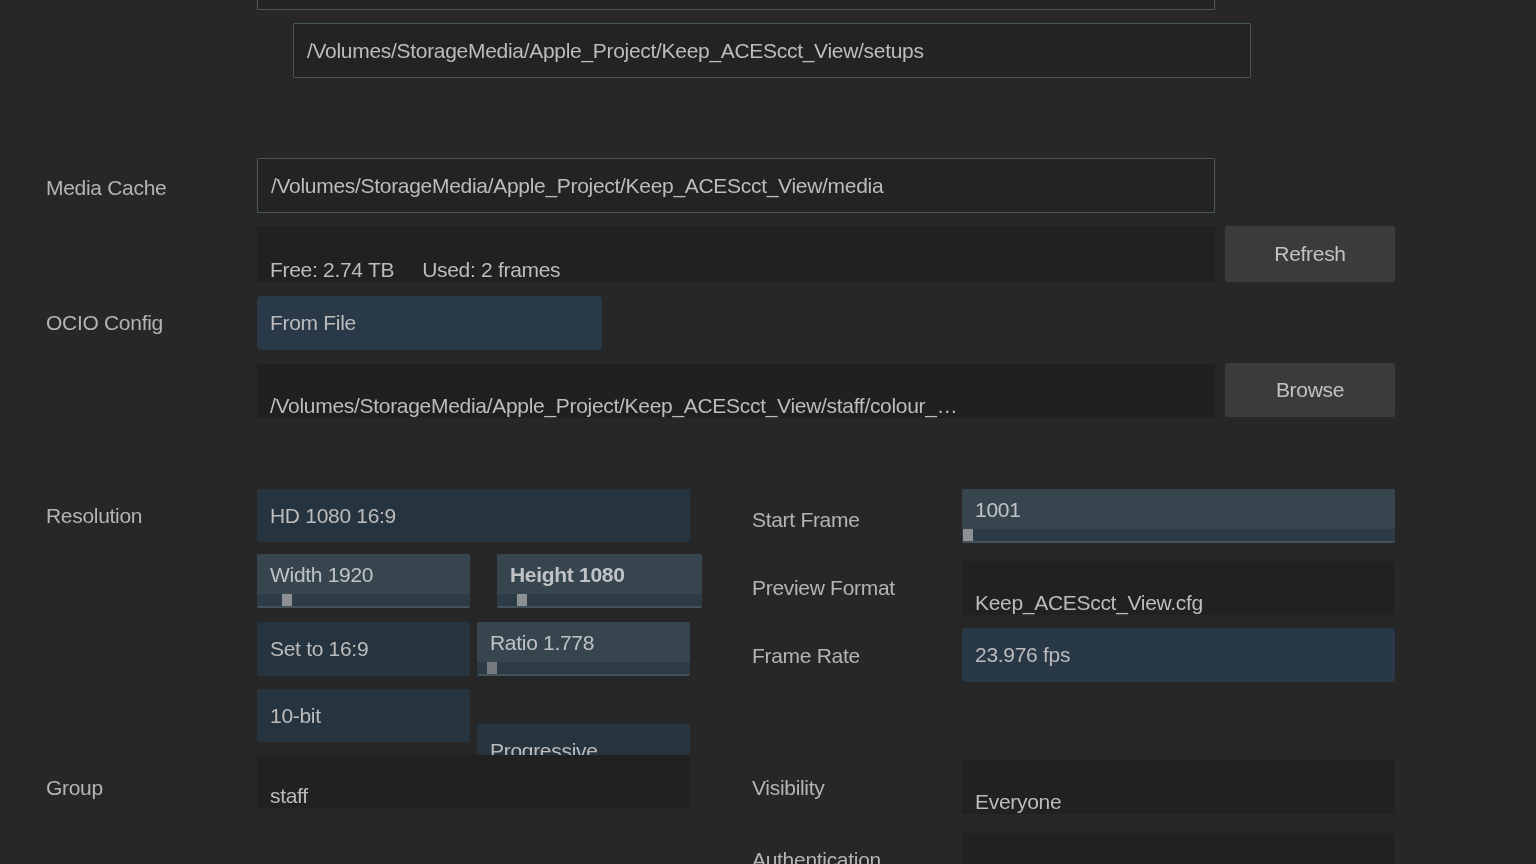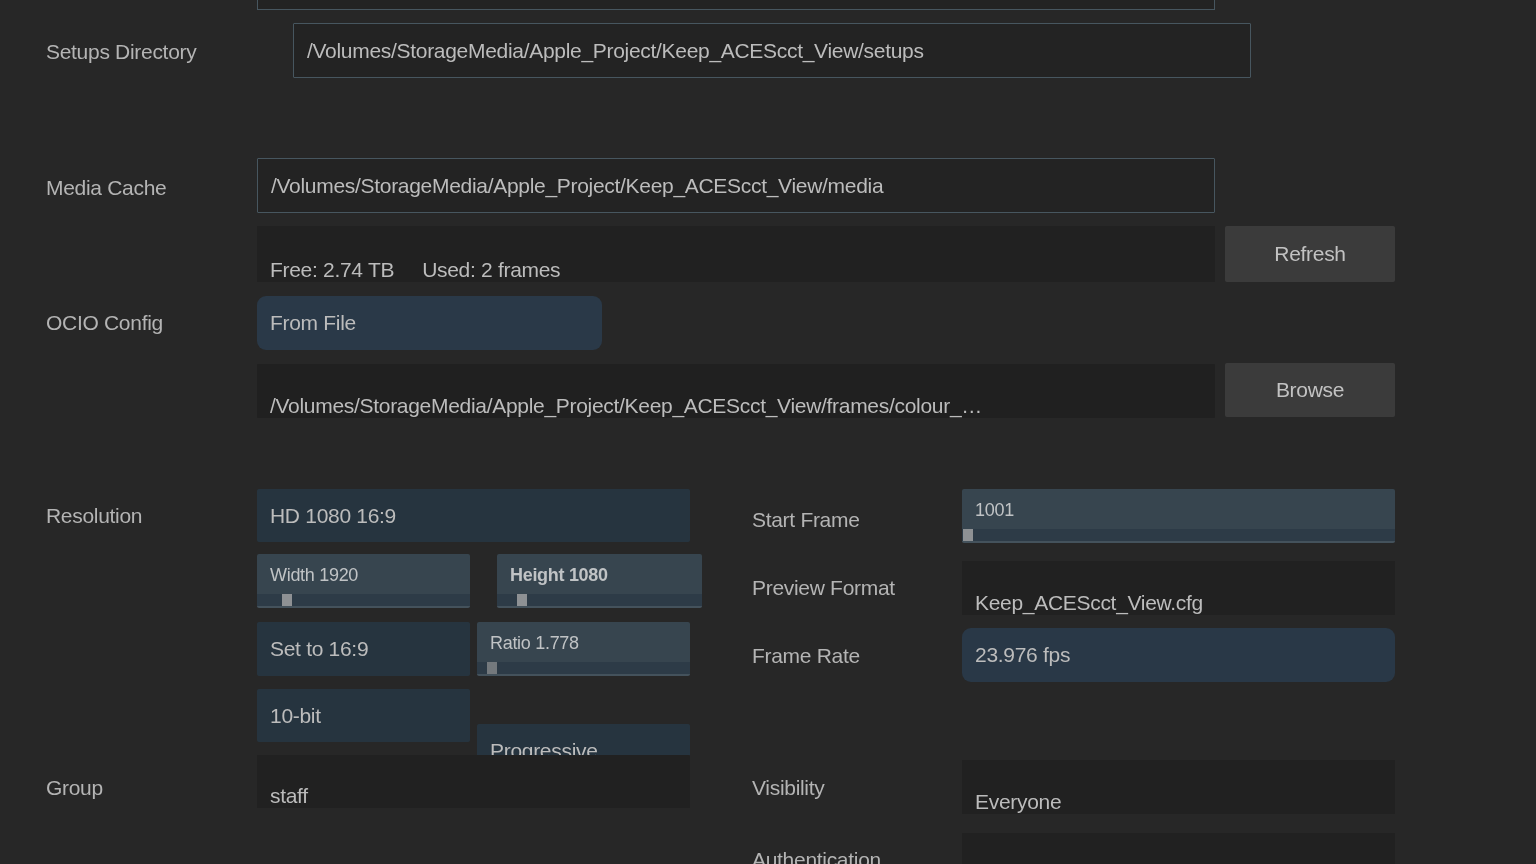--- a/index.html
+++ b/index.html
@@ -21,67 +21,66 @@
   .input-bordered{
     background:#232323;border:1px solid #47565f;border-radius:1px;
   }
   .display-dark{
     background:#202020;border-radius:1px;align-items:flex-end;
   }
   .navy-btn{
     background:#26343f;border-radius:2px;
   }
   .navy-btn2{
-    background:#2a3948;border-radius:9px;text-align:right;
+    background:#2a3948;border-radius:4px;text-align:right;
   }
   .grey-btn{
     background:#3b3b3b;border-radius:2px;color:#c2c2c2;font-size:21px;
     display:flex;align-items:center;justify-content:center;
   }
   .slider-field{
     background:#37454f;border-radius:2px;border-bottom:2px solid #44525c;
   }
   .slider-field .txt{
     position:absolute;left:0;top:0;right:0;height:42px;
-    color:#c0c3c5;font-size:18px;display:flex;align-items:center;padding-left:13px;
+    color:#c0c3c5;font-size:21px;display:flex;align-items:center;padding-left:13px;
   }
   .slider-strip{
     position:absolute;left:0;right:0;bottom:0;height:12px;
     background:#2d3b47;
   }
   .slider-handle{
     position:absolute;top:0;width:10px;height:12px;background:#8e9194;
   }
   .cut-top-field{
     background:#232323;border:1px solid #47565f;border-top:none;
   }
 </style>
 </head>
 <body>
 
 <div id="screen">
 
   <div class="abs cut-top-field" style="left:257px;top:-46px;width:958px;height:56px;"></div>
 
-  <div class="abs label" style="left:46px;top:25px;height:54px;">Setups Directory</div>
   <div class="abs input-bordered field-text" style="left:257px;top:23px;width:958px;height:55px;margin-left:36px;">/Volumes/StorageMedia/Apple_Project/Keep_ACEScct_View/setups</div>
 
   <div class="abs label" style="left:46px;top:161px;height:54px;">Media Cache</div>
   <div class="abs input-bordered field-text" style="left:257px;top:158px;width:958px;height:55px;">/Volumes/StorageMedia/Apple_Project/Keep_ACEScct_View/media</div>
 
   <div class="abs display-dark field-text" style="left:257px;top:226px;width:958px;height:56px;background:#212121;">
     <span>Free: 2.74 TB</span>
     <span style="width:28px;"></span>
     <span>Used: 2 frames</span>
   </div>
   <div class="abs grey-btn" style="left:1225px;top:226px;width:170px;height:56px;">Refresh</div>
 
   <div class="abs label" style="left:46px;top:296px;height:54px;">OCIO Config</div>
   <div class="abs navy-btn2 field-text" style="left:257px;top:296px;width:345px;height:54px;">From File</div>
-  <div class="abs display-dark field-text" style="left:257px;top:364px;width:958px;height:54px;">/Volumes/StorageMedia/Apple_Project/Keep_ACEScct_View/frames/colour_…</div>
+  <div class="abs display-dark field-text" style="left:257px;top:364px;width:958px;height:54px;">/Volumes/StorageMedia/Apple_Project/Keep_ACEScct_View/staff/colour_…</div>
   <div class="abs grey-btn" style="left:1225px;top:363px;width:170px;height:54px;">Browse</div>
 
   <div class="abs label" style="left:46px;top:489px;height:53px;">Resolution</div>
   <div class="abs navy-btn field-text" style="left:257px;top:489px;width:433px;height:53px;text-align:right;">HD 1080 16:9</div>
 
   <div class="abs slider-field" style="left:257px;top:554px;width:213px;height:54px;">
     <div class="txt">Width 1920</div>
     <div class="slider-strip">
       <div class="slider-handle" style="left:25px;"></div>
     </div>

